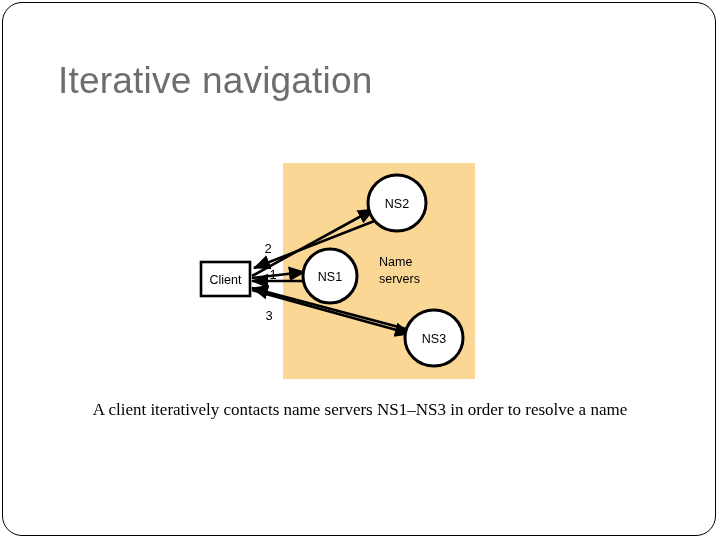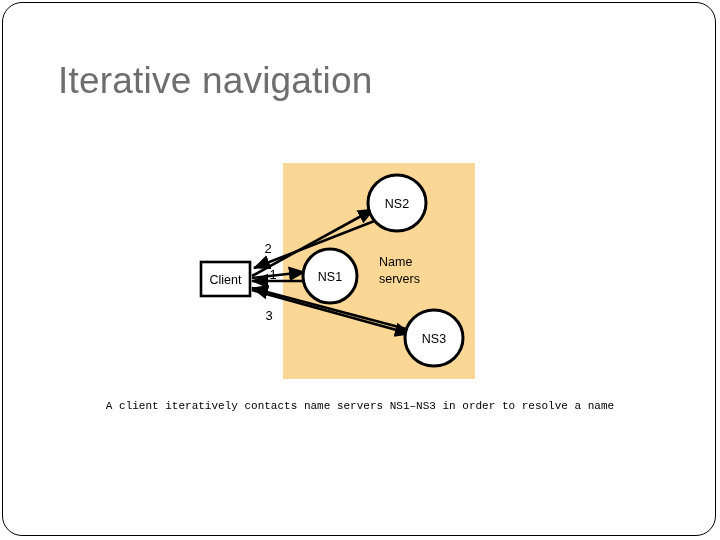--- a/index.html
+++ b/index.html
@@ -49,22 +49,22 @@
     top: 0px;
     width: 720px;
     height: 440px;
   }
   #caption {
     position: absolute;
     left: 0px;
     top: 400px;
     width: 720px;
     text-align: center;
-    font-family: Liberation Mono, monospace;
-    font-size: 11px;
+    font-family: Liberation Serif, serif;
+    font-size: 17px;
     color: #000000;
     white-space: nowrap;
   }
   .node-label {
     font-family: "Liberation Sans", sans-serif;
     font-size: 12.5px;
     fill: #000000;
   }
   .step-number {
     font-family: "Liberation Sans", sans-serif;

